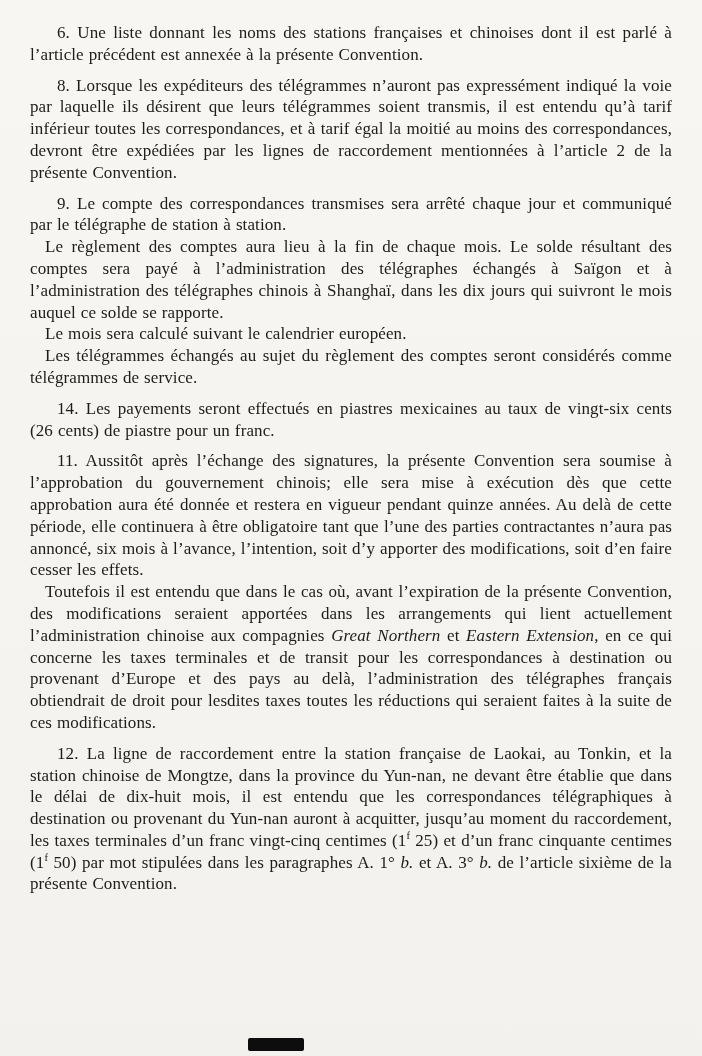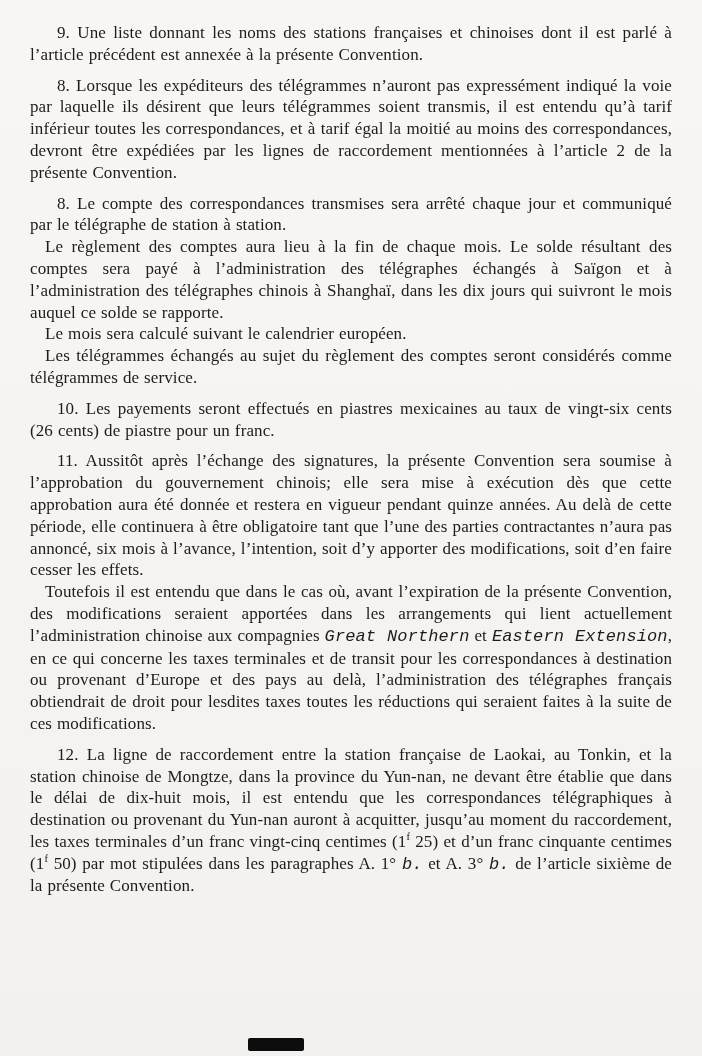--- a/index.html
+++ b/index.html
@@ -22,41 +22,41 @@
   .para {
     margin:0;
     font-size:17px;
     line-height:21.8px;
     text-align: justify;
     text-indent: 15px;
     letter-spacing: 0.1px;
     word-spacing: 0.6px;
   }
   .para.spaced { margin-top: 9px; text-indent: 27px; }
-  .para i { font-style: italic; font-family: Liberation Mono, monospace; }
+  .para i { font-style: italic; }
   .para sup { font-size: 0.62em; vertical-align: super; line-height: 0; }
   .ink-mark {
     position:absolute;
     left:248px; top:1038px;
     width:56px; height:13px;
     background:#0d0d0d;
     border-radius:2px;
   }
 </style>
 </head>
 <body>
 
 <div class="page">
   <div id="page-text">
-      <p class="para spaced"><span>9. Une liste donnant les noms des stations françaises et chinoises dont il est parlé à l’article précédent est annexée à la présente Convention.</span></p>
+      <p class="para spaced"><span>6. Une liste donnant les noms des stations françaises et chinoises dont il est parlé à l’article précédent est annexée à la présente Convention.</span></p>
       <p class="para spaced"><span>8. Lorsque les expéditeurs des télégrammes n’auront pas expressément indiqué la voie par laquelle ils désirent que leurs télégrammes soient transmis, il est entendu qu’à tarif inférieur toutes les correspondances, et à tarif égal la moitié au moins des correspondances, devront être expédiées par les lignes de raccordement mentionnées à l’article 2 de la présente Convention.</span></p>
-      <p class="para spaced"><span>8. Le compte des correspondances transmises sera arrêté chaque jour et communiqué par le télégraphe de station à station.</span></p>
+      <p class="para spaced"><span>9. Le compte des correspondances transmises sera arrêté chaque jour et communiqué par le télégraphe de station à station.</span></p>
       <p class="para"><span>Le règlement des comptes aura lieu à la fin de chaque mois. Le solde résultant des comptes sera payé à l’administration des télégraphes échangés à Saïgon et à l’administration des télégraphes chinois à Shanghaï, dans les dix jours qui suivront le mois auquel ce solde se rapporte.</span></p>
       <p class="para"><span>Le mois sera calculé suivant le calendrier européen.</span></p>
       <p class="para"><span>Les télégrammes échangés au sujet du règlement des comptes seront considérés comme télégrammes de service.</span></p>
-      <p class="para spaced"><span>10. Les payements seront effectués en piastres mexicaines au taux de vingt-six cents (26 cents) de piastre pour un franc.</span></p>
+      <p class="para spaced"><span>14. Les payements seront effectués en piastres mexicaines au taux de vingt-six cents (26 cents) de piastre pour un franc.</span></p>
       <p class="para spaced"><span>11. Aussitôt après l’échange des signatures, la présente Convention sera soumise à l’approbation du gouvernement chinois; elle sera mise à exécution dès que cette approbation aura été donnée et restera en vigueur pendant quinze années. Au delà de cette période, elle continuera à être obligatoire tant que l’une des parties contractantes n’aura pas annoncé, six mois à l’avance, l’intention, soit d’y apporter des modifications, soit d’en faire cesser les effets.</span></p>
       <p class="para"><span>Toutefois il est entendu que dans le cas où, avant l’expiration de la présente Convention, des modifications seraient apportées dans les arrangements qui lient actuellement l’administration chinoise aux compagnies </span><i>Great Northern</i><span> et </span><i>Eastern Extension</i><span>, en ce qui concerne les taxes terminales et de transit pour les correspondances à destination ou provenant d’Europe et des pays au delà, l’administration des télégraphes français obtiendrait de droit pour lesdites taxes toutes les réductions qui seraient faites à la suite de ces modifications.</span></p>
       <p class="para spaced"><span>12. La ligne de raccordement entre la station française de Laokai, au Tonkin, et la station chinoise de Mongtze, dans la province du Yun-nan, ne devant être établie que dans le délai de dix-huit mois, il est entendu que les correspondances télégraphiques à destination ou provenant du Yun-nan auront à acquitter, jusqu’au moment du raccordement, les taxes terminales d’un franc vingt-cinq centimes (1</span><sup>f</sup><span> 25) et d’un franc cinquante centimes (1</span><sup>f</sup><span> 50) par mot stipulées dans les paragraphes A. 1° </span><i>b.</i><span> et A. 3° </span><i>b.</i><span> de l’article sixième de la présente Convention.</span></p>
     </div>
 </div>
 
 <div class="ink-mark"></div>
 
 </body></html>

